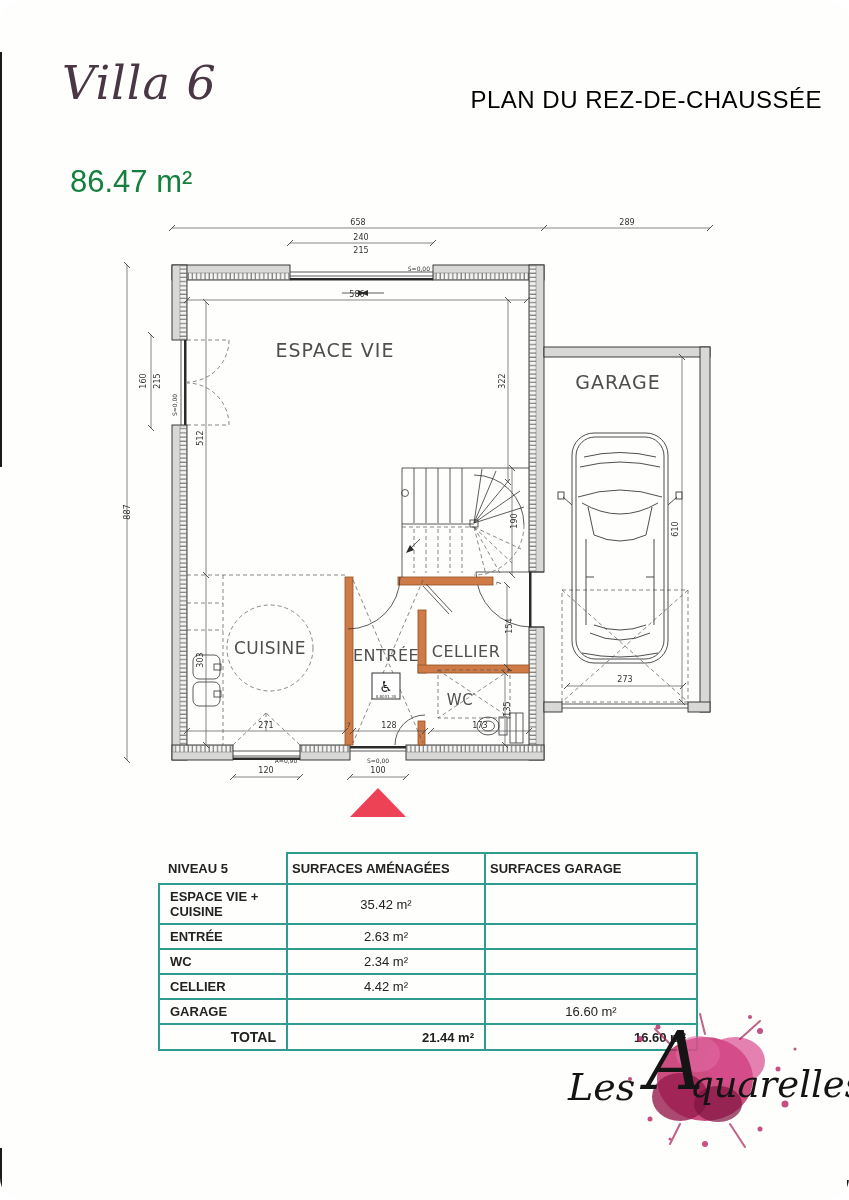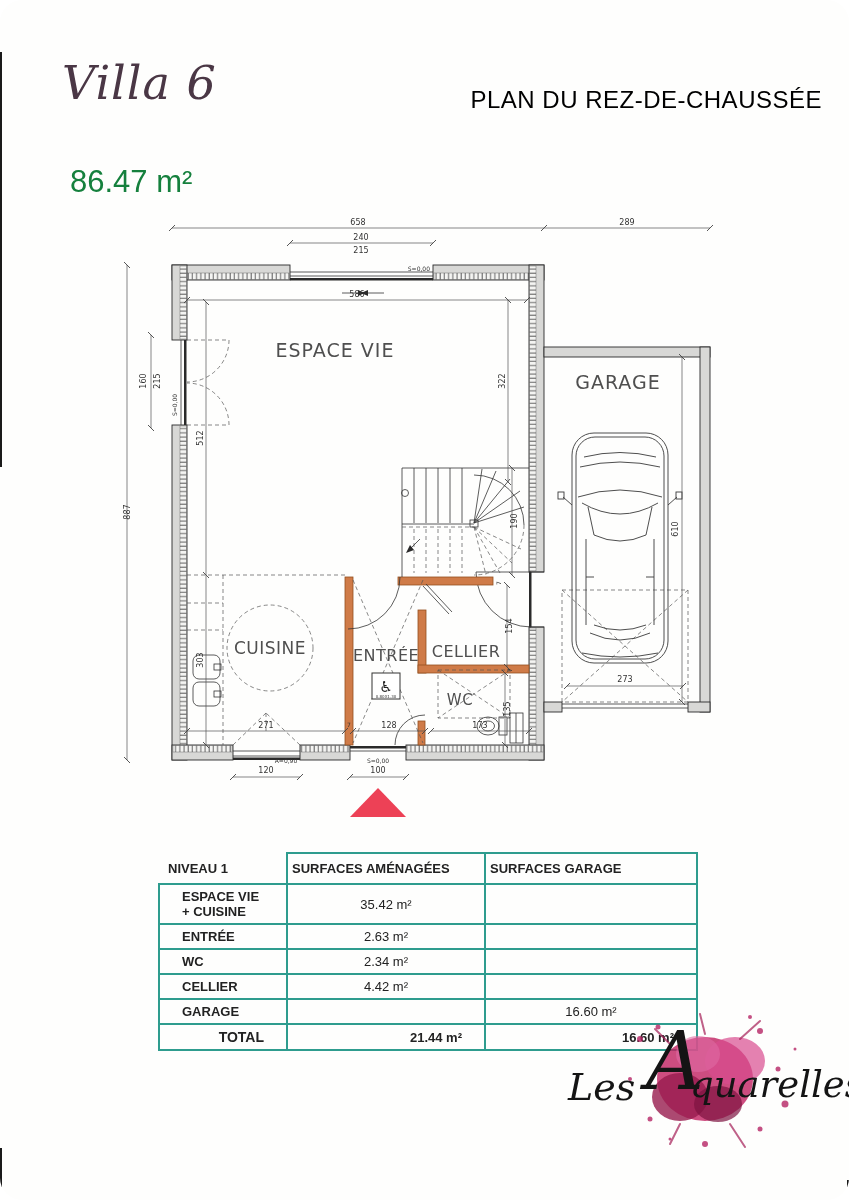--- a/index.html
+++ b/index.html
@@ -21,21 +21,21 @@
   .vt{fill:url(#pv);stroke:#555;stroke-width:0.4;}
   .org{fill:#cf7b48;stroke:#94501f;stroke-width:0.8;}
   .dim{stroke:#555;stroke-width:0.7;fill:none;}
   .th{stroke:#333;stroke-width:0.8;fill:none;}
   .dsh{stroke:#555;stroke-width:0.7;fill:none;stroke-dasharray:4 3;}
   .dk{fill:#2a2a2a;}
   .car{stroke:#3a3a3a;stroke-width:0.9;fill:none;}
   
   .surfaces{position:absolute;left:158px;top:852px;border-collapse:collapse;
       font-size:13px;color:#222;}
-  .surfaces td,.surfaces th{border:2px solid #2e9c8e;padding:4px 22px;vertical-align:middle;}
+  .surfaces td,.surfaces th{border:2px solid #2e9c8e;padding:4px 10px;vertical-align:middle;}
   .surfaces th{font-weight:bold;text-align:left;padding:7px 4px;}
   .surfaces th.plain{border-top:2px solid transparent;border-left:2px solid transparent;text-align:left;padding-left:8px;}
   .c1{width:114px;} .c2{width:188px;} .c3{width:202px;margin-top:12px;}
   .lbl{font-weight:bold;padding-left:8px;}
   .val{text-align:center;}
   .total-row td{font-weight:bold;text-align:right;}
   .total-lbl{text-align:right;padding-right:10px;font-size:14px;}
   
   .logo{position:absolute;left:560px;top:1013px;width:285px;height:152px;}
   .logo .scriptword{position:absolute;font-family:"DejaVu Serif",serif;font-style:italic;color:#141414;}
@@ -305,21 +305,21 @@
     <text class="rl" x="498" y="184" text-anchor="middle">GARAGE</text>
     <text class="rls" x="150" y="449" text-anchor="middle" style="font-size:17px;">CUISINE</text>
     <text class="rls" x="266" y="456" text-anchor="middle">ENTRÉE</text>
     <text class="rls" x="346" y="452" text-anchor="middle">CELLIER</text>
     <text class="rls" x="340" y="500" text-anchor="middle" style="font-size:15px;">WC</text>
   </svg>
 
   <table class="surfaces">
     <tbody>
         <tr>
-      <th class="c1 plain">NIVEAU 1</th>
+      <th class="c1 plain">NIVEAU 5</th>
       <th class="c2">SURFACES AMÉNAGÉES</th>
       <th class="c3">SURFACES GARAGE</th>
     </tr>
     <tr>
       <td class="lbl">ESPACE VIE + CUISINE</td>
       <td class="val">35.42 m²</td>
       <td class="val"></td>
     </tr>
     <tr>
       <td class="lbl">ENTRÉE</td>

